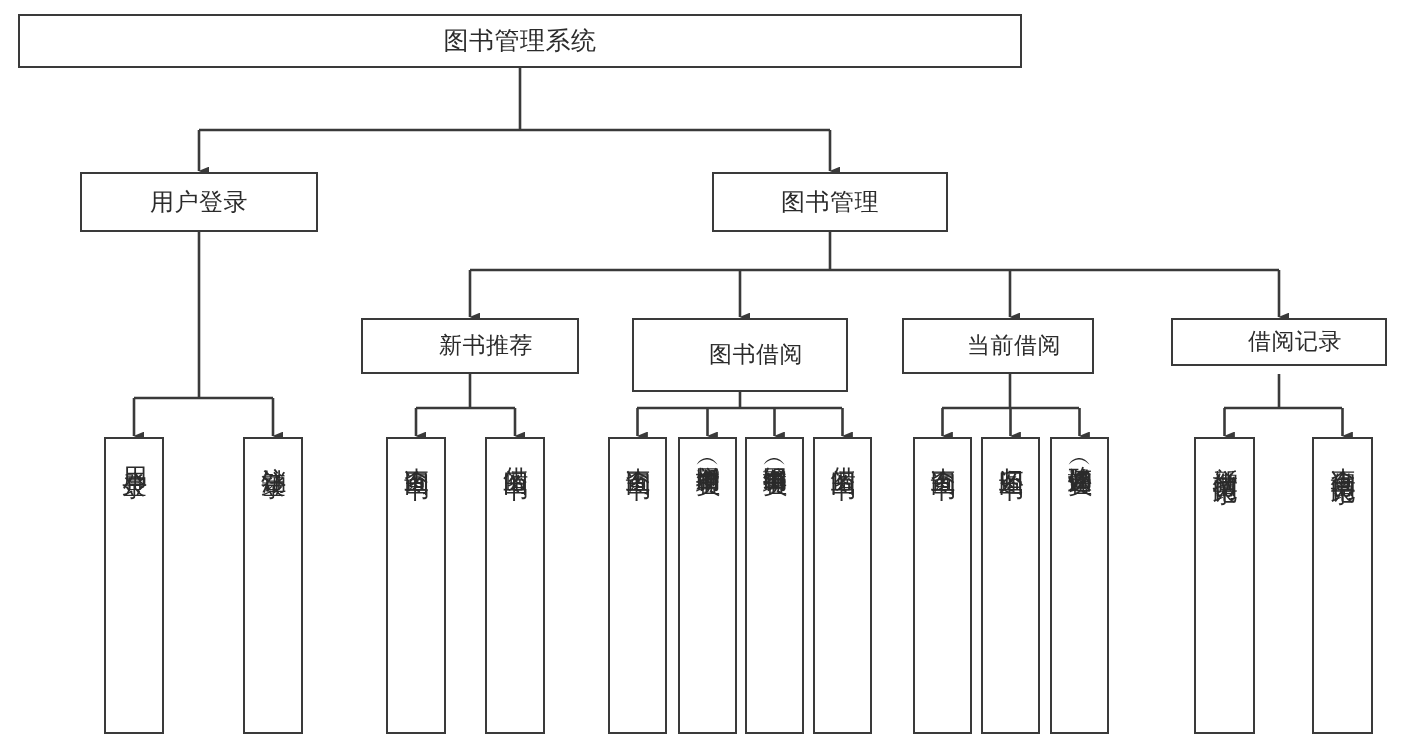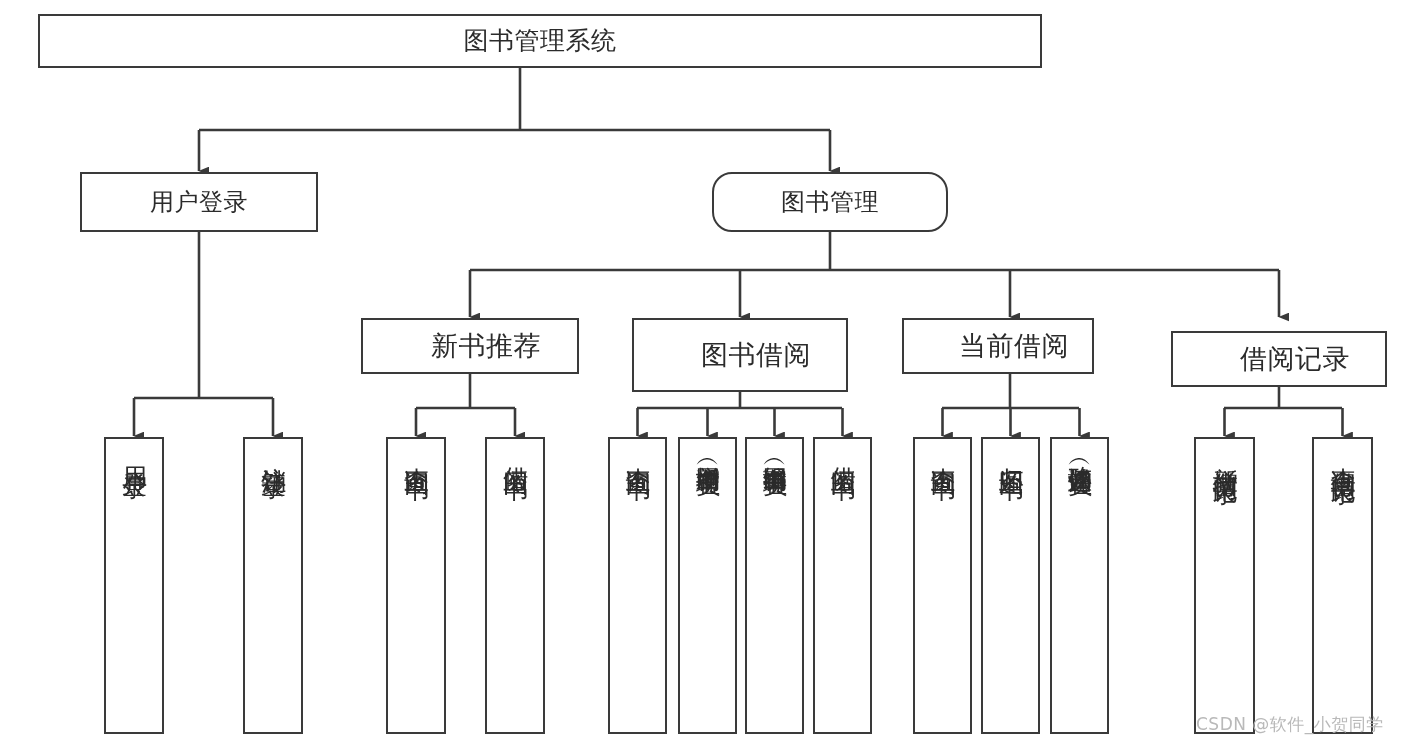--- a/index.html
+++ b/index.html
@@ -42,21 +42,21 @@
     line-height: 1.28;
     letter-spacing: 0.5px;
   }
   
   .node.h .lbl {
     writing-mode: horizontal-tb;
     font-size: 25px;
   }
   .node.root .lbl { font-size: 25px; }
   .node.lvl2 .lbl { font-size: 24px; }
-  .node.lvl3 .lbl { font-size: 27px; margin-left: 32px; }
+  .node.lvl3 .lbl { font-size: 23px; margin-left: 32px; }
   
   .node.v {
     align-items: flex-start;
     justify-content: center;
     padding-top: 8px;
   }
   .node.v .lbl {
     writing-mode: vertical-rl;
     text-orientation: upright;
     font-size: 25px;
@@ -118,39 +118,39 @@
         <line x1="1010.5" y1="408" x2="1010.5" y2="436" marker-end="url(#arrowhead)"></line>
         <line x1="1079.5" y1="408" x2="1079.5" y2="436" marker-end="url(#arrowhead)"></line>
         <line x1="1279" y1="374" x2="1279" y2="408"></line>
         <line x1="1224" y1="408" x2="1342" y2="408"></line>
         <line x1="1224.5" y1="408" x2="1224.5" y2="436" marker-end="url(#arrowhead)"></line>
         <line x1="1342.5" y1="408" x2="1342.5" y2="436" marker-end="url(#arrowhead)"></line>
       </g>
   </svg>
 
   <div id="node-layer">
-      <div class="node h root" style="left: 18px; top: 14px; width: 1004px; height: 54px; margin-left: 20px;">
+      <div class="node h root" style="left: 18px; top: 14px; width: 1004px; height: 54px;">
         <span class="lbl">图书管理系统</span>
       </div>
       <div class="node h lvl2" style="left: 80px; top: 172px; width: 238px; height: 60px;">
         <span class="lbl">用户登录</span>
       </div>
-      <div class="node h lvl2" style="left: 712px; top: 172px; width: 236px; height: 60px; border-radius: 20px;">
+      <div class="node h lvl2" style="left: 712px; top: 172px; width: 236px; height: 60px;">
         <span class="lbl">图书管理</span>
       </div>
       <div class="node h lvl3" style="left: 361px; top: 318px; width: 218px; height: 56px;">
         <span class="lbl">新书推荐</span>
       </div>
       <div class="node h lvl3" style="left: 632px; top: 318px; width: 216px; height: 74px;">
         <span class="lbl">图书借阅</span>
       </div>
       <div class="node h lvl3" style="left: 902px; top: 318px; width: 192px; height: 56px;">
         <span class="lbl">当前借阅</span>
       </div>
-      <div class="node h lvl3" style="left: 1171px; top: 331px; width: 216px; height: 56px;">
+      <div class="node h lvl3" style="left: 1171px; top: 318px; width: 216px; height: 48px;">
         <span class="lbl">借阅记录</span>
       </div>
       <div class="node v" style="left: 104px; top: 437px; width: 60px; height: 297px;">
         <span class="lbl">用户登录</span>
       </div>
       <div class="node v" style="left: 243px; top: 437px; width: 60px; height: 297px;">
         <span class="lbl">注销登录</span>
       </div>
       <div class="node v" style="left: 386px; top: 437px; width: 60px; height: 297px;">
         <span class="lbl">查询图书</span>
@@ -180,15 +180,14 @@
         <span class="lbl">确认归还（管理员）</span>
       </div>
       <div class="node v" style="left: 1194px; top: 437px; width: 61px; height: 297px;">
         <span class="lbl">新增借阅记录</span>
       </div>
       <div class="node v" style="left: 1312px; top: 437px; width: 61px; height: 297px;">
         <span class="lbl">查询借阅记录</span>
       </div>
     </div>
 
-  <div class="watermark" style="left: 1196px; top: 713px;">CSDN @软件_小贺同学</div>
 
 </div>
 
 </body></html>

